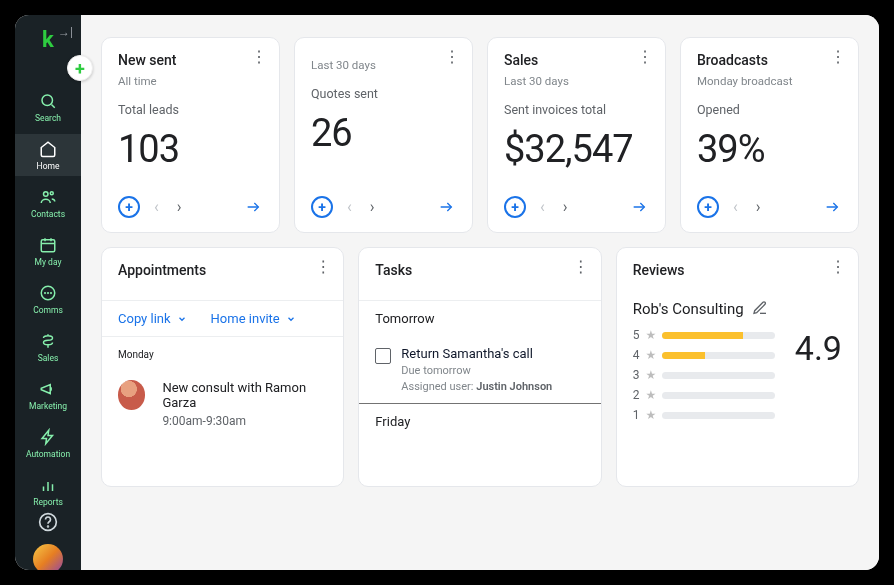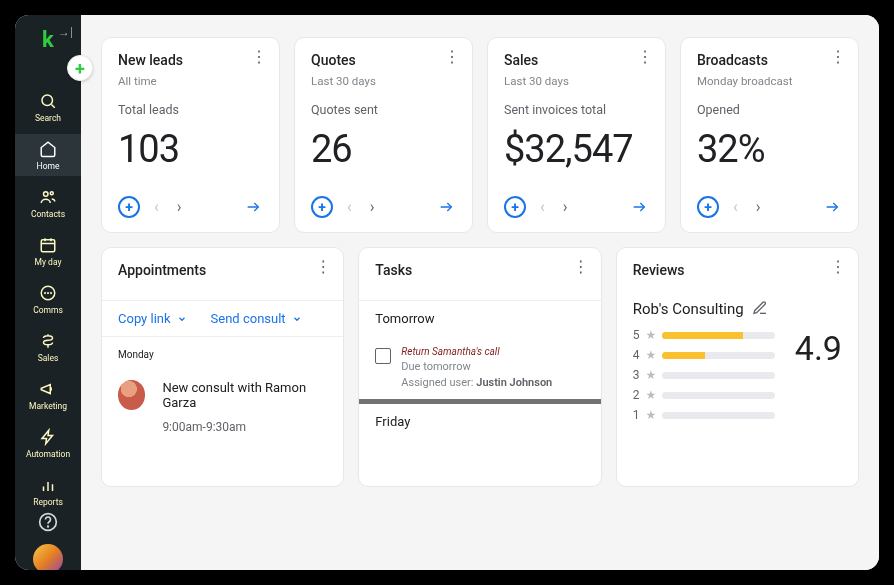--- a/index.html
+++ b/index.html
@@ -3,21 +3,21 @@
 <meta charset="utf-8">
 <style>
   * { box-sizing: border-box; margin: 0; padding: 0; font-family: -apple-system, BlinkMacSystemFont, "Segoe UI", Roboto, Arial, sans-serif; }
   body { background: #000; width: 894px; height: 585px; overflow: hidden; }
   .app { display: flex; width: 864px; height: 555px; margin: 15px; border-radius: 14px; overflow: hidden; background: #fff; }
   .sidebar { width: 66px; background: #1a2226; display: flex; flex-direction: column; align-items: center; padding-top: 10px; position: relative; }
   .logo { color: #2ecc40; font-size: 22px; font-weight: bold; margin-bottom: 14px; margin-top: 2px; }
   .collapse-icon { position: absolute; top: 10px; right: 8px; color: #9aa0a6; font-size: 12px; }
   .plus-btn { position: absolute; top: 40px; right: -12px; width: 26px; height: 26px; border-radius: 50%; background: #fff; color: #2ecc40; font-size: 18px; font-weight: bold; display: flex; align-items: center; justify-content: center; border: 1px solid #eee; box-shadow: 0 1px 3px rgba(0,0,0,.2); }
   .nav { display: flex; flex-direction: column; align-items: center; gap: 6px; width: 100%; margin-top: 20px; }
-  .nav-item { width: 100%; display: flex; flex-direction: column; align-items: center; justify-content: center; padding: 6px 0 5px; cursor: pointer; color: #fef9c3; }
+  .nav-item { width: 100%; display: flex; flex-direction: column; align-items: center; justify-content: center; padding: 6px 0 5px; cursor: pointer; color: #86efac; }
   .nav-item.active { background: #2c3539; color: #fff; }
   .nav-item svg { width: 18px; height: 18px; }
   .nav-item .label { font-size: 8.5px; margin-top: 3px; }
   .sidebar-bottom { margin-top: auto; display: flex; flex-direction: column; align-items: center; gap: 12px; padding-bottom: 14px; }
   .help-icon { color: #cfd8dc; }
   .avatar { width: 30px; height: 30px; border-radius: 50%; background: linear-gradient(135deg,#f7c948,#e67e22,#8e44ad); }
 
   .main { flex: 1; background: #f5f5f5; padding: 22px 20px; overflow: auto; }
   .row { display: flex; gap: 14px; }
   .card { background: #fff; border-radius: 10px; border: 1px solid #e5e7eb; padding: 14px 16px 12px; position: relative; }
@@ -35,27 +35,27 @@
 
   .row2 { margin-top: 14px; }
   .wide-card { flex: 1; min-height: 240px; }
   .wide-card .card-title { font-size: 14px; color: #202124; font-weight: 500; margin-bottom: 12px; padding-bottom: 10px;}
   .subactions { display: flex; gap: 24px; border-top: 1px solid #eceef0; border-bottom: 1px solid #eceef0; padding: 10px 0; margin: 0 -16px; padding-left: 16px;}
   .subaction { color: #1a73e8; font-size: 13px; cursor: pointer; display:flex; align-items:center; gap:6px;}
   .day-head { font-size: 10px; color: #202124; padding: 12px 0; }
   .appt { display: flex; gap: 17px; align-items: flex-start; padding: 8px 0; }
   .appt-avatar { width: 30px; height: 30px; border-radius: 50%; background: #c85b4a; background-image: radial-gradient(circle at 40% 30%, #e8a080 0 30%, transparent 31%); }
   .appt-title { font-size: 13px; color: #202124; }
-  .appt-time { font-size: 12px; color: #5f6368; margin-top: 10px; }
-
-  .task-day { font-size: 13px; color: #202124; padding: 10px 0; border-top: 5px solid #737373; margin: 0 -16px; padding-left: 16px;}
+  .appt-time { font-size: 12px; color: #5f6368; margin-top: 4px; }
+
+  .task-day { font-size: 13px; color: #202124; padding: 10px 0; border-top: 1px solid #737373; margin: 0 -16px; padding-left: 16px;}
   .task-day.first{ border-top:1px solid #eceef0;}
   .task-item { display: flex; gap: 10px; padding: 10px 0 10px 16px; margin: 0 -16px; }
   .checkbox { width: 16px; height: 16px; border: 1.5px solid #5f6368; border-radius: 2px; margin-top: 2px; flex-shrink:0;}
-  .task-text { font-size: 10px; color: #7f1d1d; font-style: italic; }
+  .task-text { font-size: 13px; color: #0f172a; }
   .task-meta { font-size: 11px; color: #80868b; margin-top: 3px; }
 
   .reviews-head { display: flex; align-items: flex-start; gap: 8px; font-size: 15px; color: #202124; margin-top: 4px; margin-bottom: 10px;}
   .reviews-body { display: flex; gap: 20px; }
   .bars { flex: 1; display: flex; flex-direction: column; gap: 6px; }
   .bar-row { display: flex; align-items: center; gap: 6px; font-size: 12px; color: #5f6368; }
   .star { color: #bdbdbd; font-size: 12px; }
   .track { flex:1; height: 7px; background: #e8eaed; border-radius: 6px; overflow: hidden; }
   .fill { height: 100%; background: #fbc02d; }
   .big-score { font-size: 34px; color: #202124; font-weight: 400; }
@@ -148,40 +148,39 @@
       <div class="avatar"></div>
     </div>
   </div>
 
   <div class="main">
 
     <div class="row">
 
       <div class="card stat-card">
         <span class="kebab">⋮</span>
-        <div class="stat-title">New leads</div>
+        <div class="stat-title">New sent</div>
         <div class="stat-sub">All time</div>
         <div class="stat-label">Total leads</div>
         <div class="stat-value">103</div>
         <div class="card-footer">
           <span class="circ-plus">+</span>
           <span class="chev dim">‹</span>
           <span class="chev">›</span>
           <span class="arrow-right">
               <svg width="20" height="16" viewBox="0 0 24 24" fill="none" stroke="currentColor" stroke-width="2">
                 <line x1="4" y1="12" x2="20" y2="12"></line>
                 <polyline points="14 6 20 12 14 18"></polyline>
               </svg>
             </span>
         </div>
       </div>
 
       <div class="card stat-card">
         <span class="kebab">⋮</span>
-        <div class="stat-title">Quotes</div>
         <div class="stat-sub">Last 30 days</div>
         <div class="stat-label">Quotes sent</div>
         <div class="stat-value">26</div>
         <div class="card-footer">
           <span class="circ-plus">+</span>
           <span class="chev dim">‹</span>
           <span class="chev">›</span>
           <span class="arrow-right">
               <svg width="20" height="16" viewBox="0 0 24 24" fill="none" stroke="currentColor" stroke-width="2">
                 <line x1="4" y1="12" x2="20" y2="12"></line>
@@ -208,21 +207,21 @@
               </svg>
             </span>
         </div>
       </div>
 
       <div class="card stat-card">
         <span class="kebab">⋮</span>
         <div class="stat-title">Broadcasts</div>
         <div class="stat-sub">Monday broadcast</div>
         <div class="stat-label">Opened</div>
-        <div class="stat-value">32%</div>
+        <div class="stat-value">39%</div>
         <div class="card-footer">
           <span class="circ-plus">+</span>
           <span class="chev dim">‹</span>
           <span class="chev">›</span>
           <span class="arrow-right">
               <svg width="20" height="16" viewBox="0 0 24 24" fill="none" stroke="currentColor" stroke-width="2">
                 <line x1="4" y1="12" x2="20" y2="12"></line>
                 <polyline points="14 6 20 12 14 18"></polyline>
               </svg>
             </span>
@@ -236,21 +235,21 @@
         <span class="kebab">⋮</span>
         <div class="card-title">Appointments</div>
         <div class="subactions">
           <span class="subaction">
               <span>Copy link</span>
               <svg width="10" height="10" viewBox="0 0 24 24" fill="none" stroke="currentColor" stroke-width="3">
                 <polyline points="6 9 12 15 18 9"></polyline>
               </svg>
             </span>
           <span class="subaction">
-              <span>Send consult</span>
+              <span>Home invite</span>
               <svg width="10" height="10" viewBox="0 0 24 24" fill="none" stroke="currentColor" stroke-width="3">
                 <polyline points="6 9 12 15 18 9"></polyline>
               </svg>
             </span>
         </div>
         <div class="day-head">Monday</div>
         <div class="appt">
           <div class="appt-avatar"></div>
           <div>
             <div class="appt-title">New consult with Ramon Garza</div>

